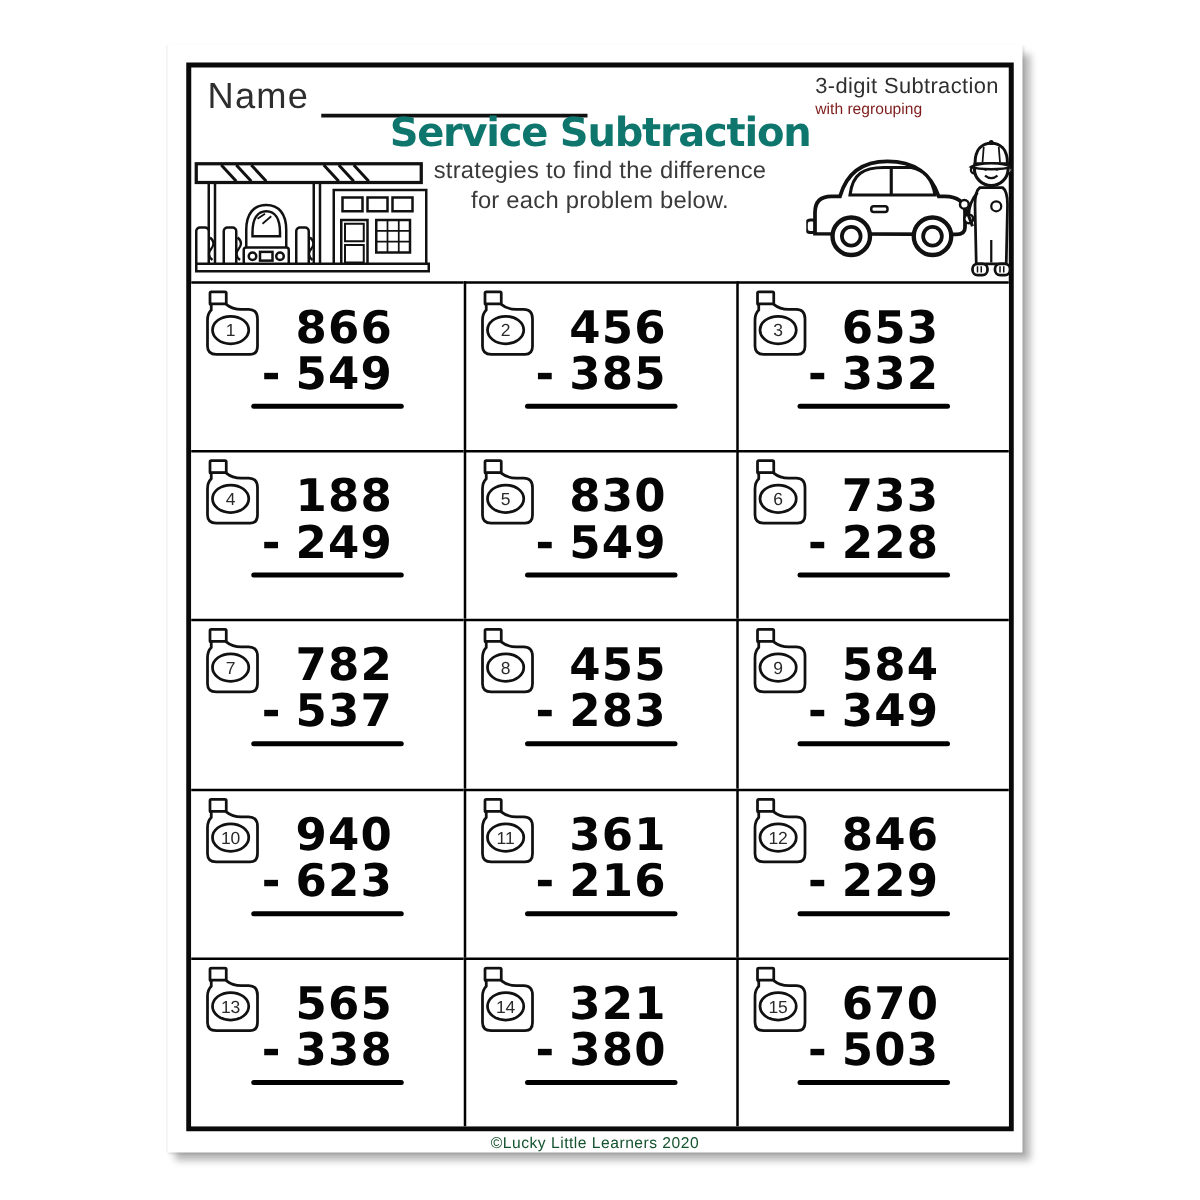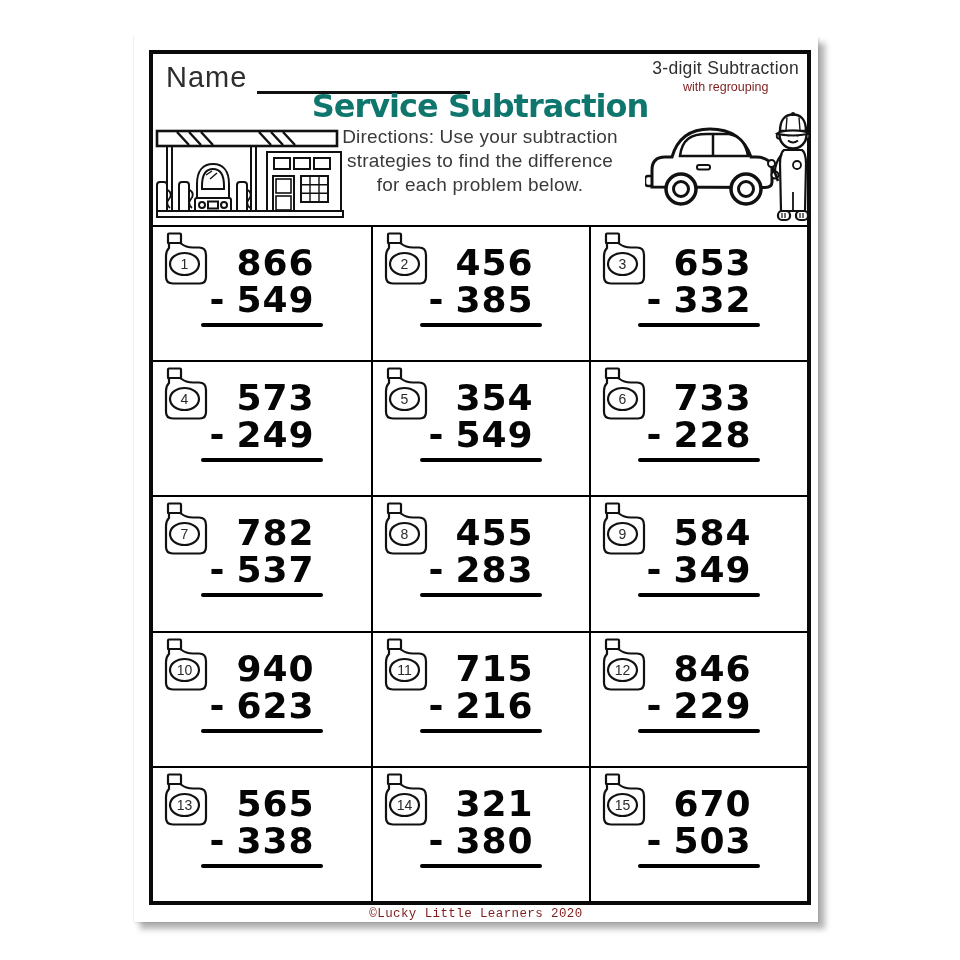--- a/index.html
+++ b/index.html
@@ -13,21 +13,21 @@
   .frame { position: absolute; left: 15px; top: 14px; width: 662px; height: 855px;
     border: 4px solid #0a0a0a; }
 
   
   .header { position: relative; width: 654px; height: 171px; }
 
   .name-row { position: absolute; left: 13px; top: 6px; display: flex; align-items: flex-end; }
   .name-label { font-size: 29px; letter-spacing: 1px; color: #2e2e2e; line-height: 34px; }
   .name-line { width: 213px; height: 30px; border-bottom: 3px solid #111; margin-left: 10px; }
 
-  .level { position: absolute; right: 8px; top: 4px; text-align: center; color: #2f2f2f; }
+  .level { position: absolute; right: 8px; top: 4px; text-align: left; color: #2f2f2f; }
   .level-main { font-size: 17.5px; letter-spacing: 0.3px; }
   .level-sub { font-size: 12.5px; color: #7f1d1d; margin-top: 1px; }
 
   .title { position: absolute; left: 0; top: 33px; width: 100%; text-align: center;
     font-family: "DejaVu Sans", sans-serif; font-weight: 700; font-size: 32px;
     letter-spacing: -1px; color: #0f766e; }
 
   .directions { position: absolute; left: 0; top: 71px; width: 100%; text-align: center;
     font-size: 19px; line-height: 24px; color: #3a3a3a; letter-spacing: 0.2px; }
 
@@ -47,21 +47,21 @@
   .prob-inner { display: inline-flex; flex-direction: column; align-items: flex-end;
     font-family: "DejaVu Sans", sans-serif; font-weight: 700; font-size: 36px;
     letter-spacing: 1px; color: #050505; }
   .minuend { line-height: 35px; }
   .subrow { display: flex; align-items: center; margin-top: 2px; line-height: 35px; }
   .minus { margin-right: 11px; }
   .rule { align-self: stretch; height: 4px; background: #000; border-radius: 2px;
     margin: 6px -8px 0 -8px; }
 
   .footer { position: absolute; left: 0; top: 871px; width: 100%; text-align: center;
-    font-size: 12.5px; letter-spacing: 0.4px; color: #7f1d1d; font-family: Liberation Mono, monospace; }
+    font-size: 12.5px; letter-spacing: 0.4px; color: #14532d; }
 
   svg .ln { fill: none; stroke: #111; }
   svg .sh { fill: #fff; stroke: #111; }
 </style>
 </head>
 <body>
 
 <div class="sheet">
   <div class="frame">
 
@@ -73,21 +73,20 @@
       </div>
 
       <div class="level">
         <div class="level-main">3-digit Subtraction</div>
         <div class="level-sub">with regrouping</div>
       </div>
 
       <div class="title">Service Subtraction</div>
 
       <div class="directions">
-        <div>Directions:  Use your subtraction</div>
         <div>strategies to find the difference</div>
         <div>for each problem below.</div>
       </div>
 
       <svg class="gas" viewBox="0 0 190 96">
         <g stroke-width="2">
           <rect class="sh" x="12" y="20" width="5" height="67"></rect>
           <rect class="sh" x="96" y="20" width="5" height="67"></rect>
           <rect class="sh" x="112" y="26" width="74" height="61"></rect>
           <rect class="sh" x="119" y="32" width="16" height="11"></rect>
@@ -214,40 +213,40 @@
 
       <div class="cell">
         <svg class="can" viewBox="0 0 46 55">
           <rect class="sh" x="5" y="1.5" width="13" height="10" rx="1" stroke-width="2.2"></rect>
           <path class="sh" stroke-width="2.2" d="M6,11 L6,16 C4,18 3,21 3,24 L3,45 C3,49.5 5.5,51.5 10,51.5 L37,51.5 C41.5,51.5 43,49 43,45 L43,23 C43,18 40.5,15.5 36,15.5 L30,15.5 C25,15.5 21,14 18,11.5 L17,11 Z"></path>
           <ellipse class="sh" cx="21.5" cy="32" rx="14.5" ry="11" stroke-width="2.2"></ellipse>
           <text x="21.5" y="37" text-anchor="middle">4</text>
         </svg>
         <div class="prob">
           <div class="prob-inner">
-            <div class="minuend">573</div>
+            <div class="minuend">188</div>
             <div class="subrow">
               <span class="minus">-</span>
               <span>249</span>
             </div>
             <div class="rule"></div>
           </div>
         </div>
       </div>
 
       <div class="cell">
         <svg class="can" viewBox="0 0 46 55">
           <rect class="sh" x="5" y="1.5" width="13" height="10" rx="1" stroke-width="2.2"></rect>
           <path class="sh" stroke-width="2.2" d="M6,11 L6,16 C4,18 3,21 3,24 L3,45 C3,49.5 5.5,51.5 10,51.5 L37,51.5 C41.5,51.5 43,49 43,45 L43,23 C43,18 40.5,15.5 36,15.5 L30,15.5 C25,15.5 21,14 18,11.5 L17,11 Z"></path>
           <ellipse class="sh" cx="21.5" cy="32" rx="14.5" ry="11" stroke-width="2.2"></ellipse>
           <text x="21.5" y="37" text-anchor="middle">5</text>
         </svg>
         <div class="prob">
           <div class="prob-inner">
-            <div class="minuend">354</div>
+            <div class="minuend">830</div>
             <div class="subrow">
               <span class="minus">-</span>
               <span>549</span>
             </div>
             <div class="rule"></div>
           </div>
         </div>
       </div>
 
       <div class="cell">
@@ -347,21 +346,21 @@
 
       <div class="cell">
         <svg class="can" viewBox="0 0 46 55">
           <rect class="sh" x="5" y="1.5" width="13" height="10" rx="1" stroke-width="2.2"></rect>
           <path class="sh" stroke-width="2.2" d="M6,11 L6,16 C4,18 3,21 3,24 L3,45 C3,49.5 5.5,51.5 10,51.5 L37,51.5 C41.5,51.5 43,49 43,45 L43,23 C43,18 40.5,15.5 36,15.5 L30,15.5 C25,15.5 21,14 18,11.5 L17,11 Z"></path>
           <ellipse class="sh" cx="21.5" cy="32" rx="14.5" ry="11" stroke-width="2.2"></ellipse>
           <text x="21.5" y="37" text-anchor="middle">11</text>
         </svg>
         <div class="prob">
           <div class="prob-inner">
-            <div class="minuend">715</div>
+            <div class="minuend">361</div>
             <div class="subrow">
               <span class="minus">-</span>
               <span>216</span>
             </div>
             <div class="rule"></div>
           </div>
         </div>
       </div>
 
       <div class="cell">

